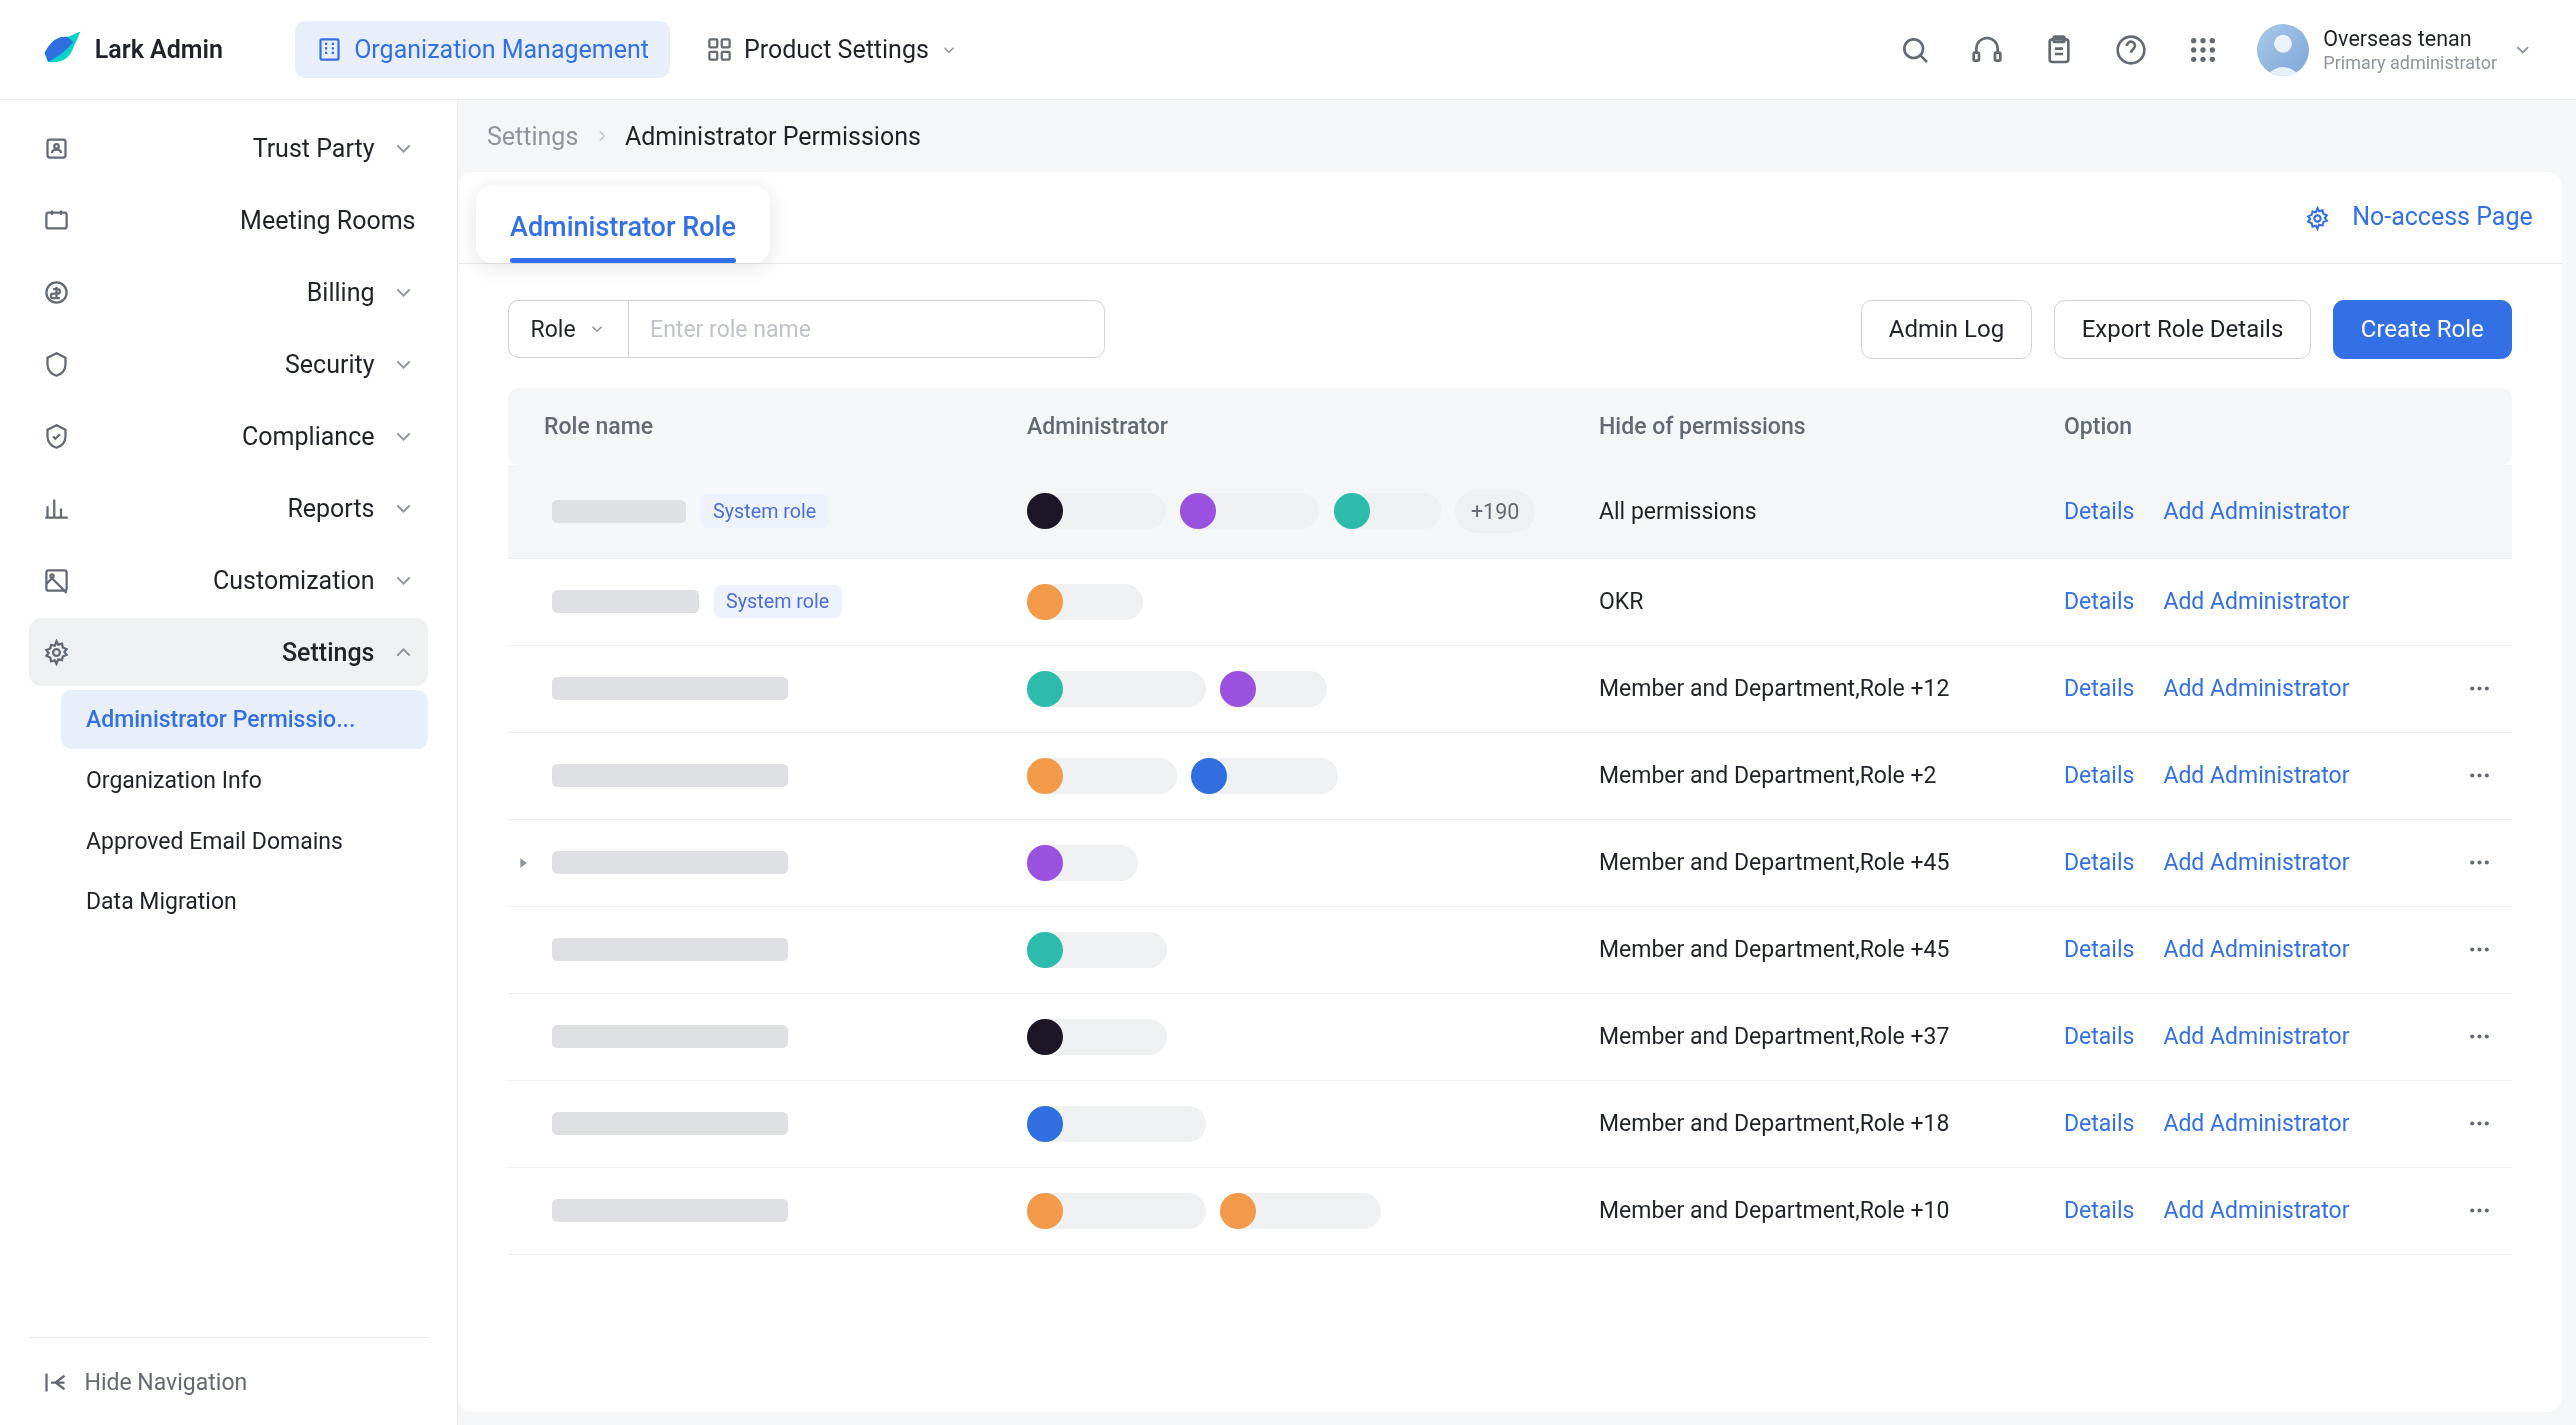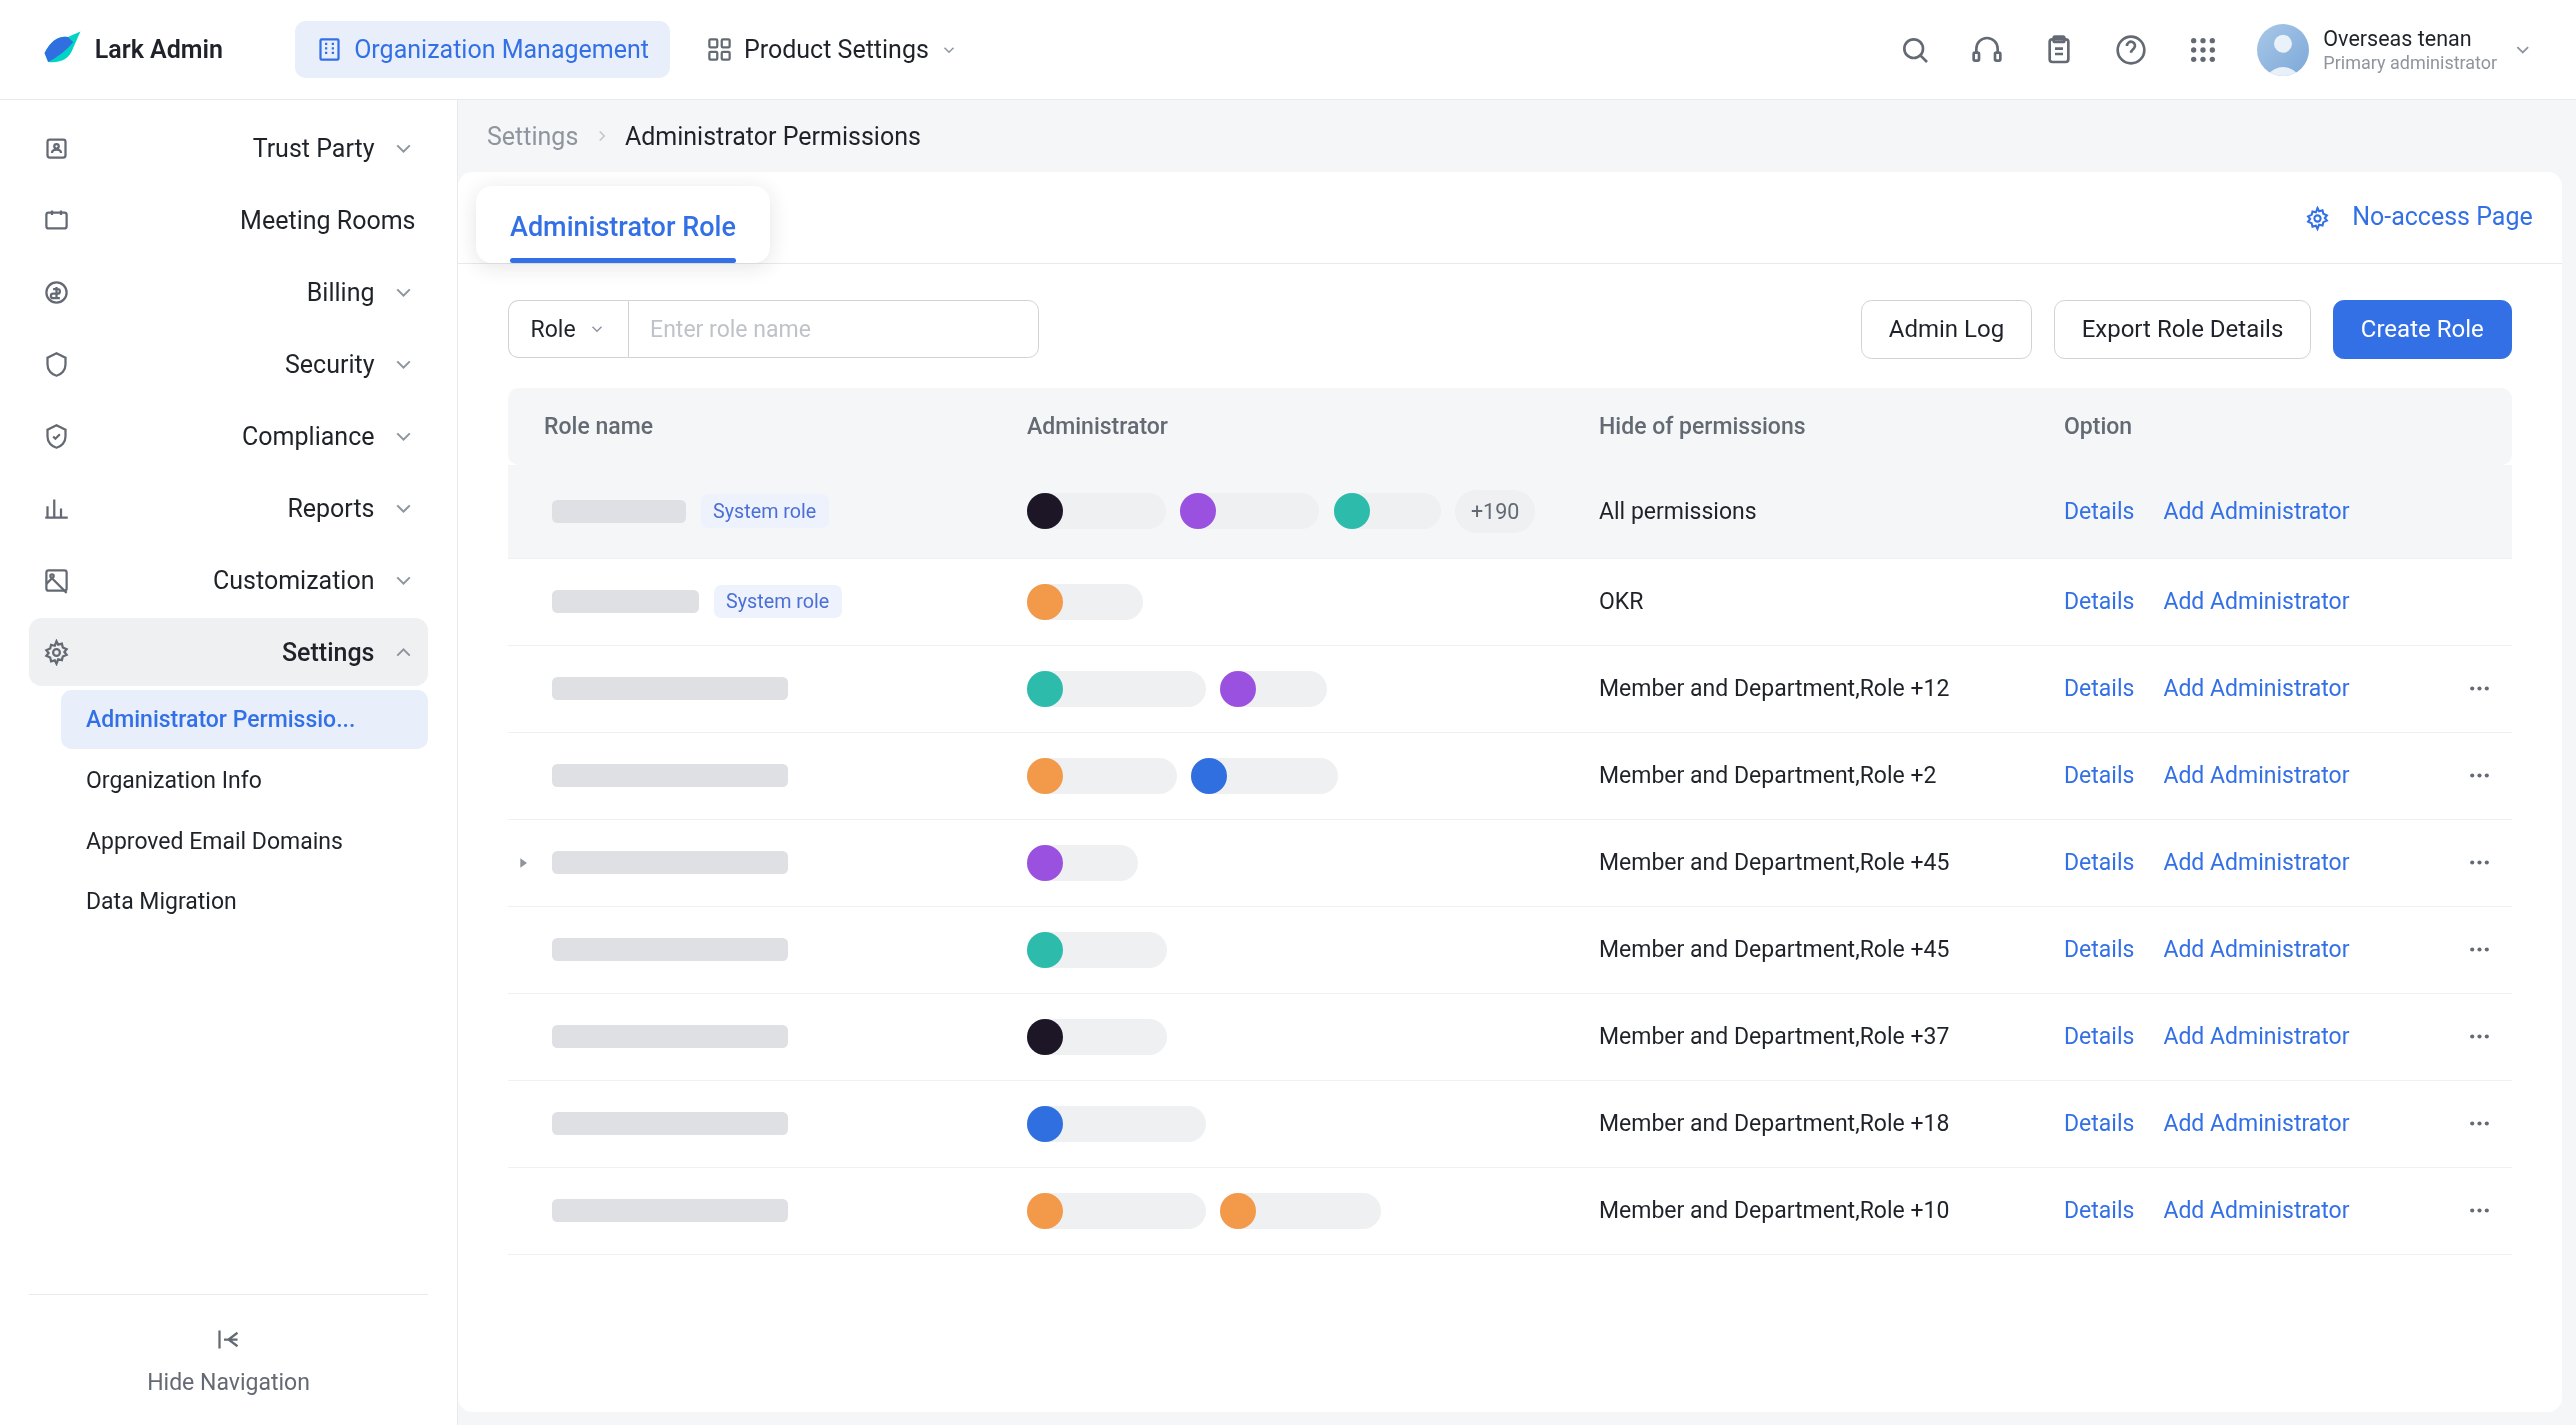--- a/index.html
+++ b/index.html
@@ -215,21 +215,20 @@
     }
 
     .hide-nav {
       display: flex;
       align-items: center;
       gap: 16px;
       padding: 16px 12.5px;
       cursor: pointer;
       font-size: 23px;
       color: #646a73;
-      flex-direction: column;
     }
 
     
     .main {
       flex: 1;
       display: flex;
       flex-direction: column;
       background: #f5f6f7;
       overflow: hidden;
     }
@@ -340,21 +339,21 @@
       cursor: pointer;
       background: #fff;
       color:#1f2329;
     }
 
     .role-input {
       padding: 14.3px 21.5px;
       border: 0.9px solid #d0d3d6;
       border-radius: 0 10.7px 10.7px 0;
       font-size: 23px;
-      width: 411px;
+      width: 477px;
       outline: none;
       color:#7f1d1d;
     }
 
     .role-input::placeholder {
       color: #bfc3c9;
     }
 
     .toolbar-right {
       margin-left: auto;

